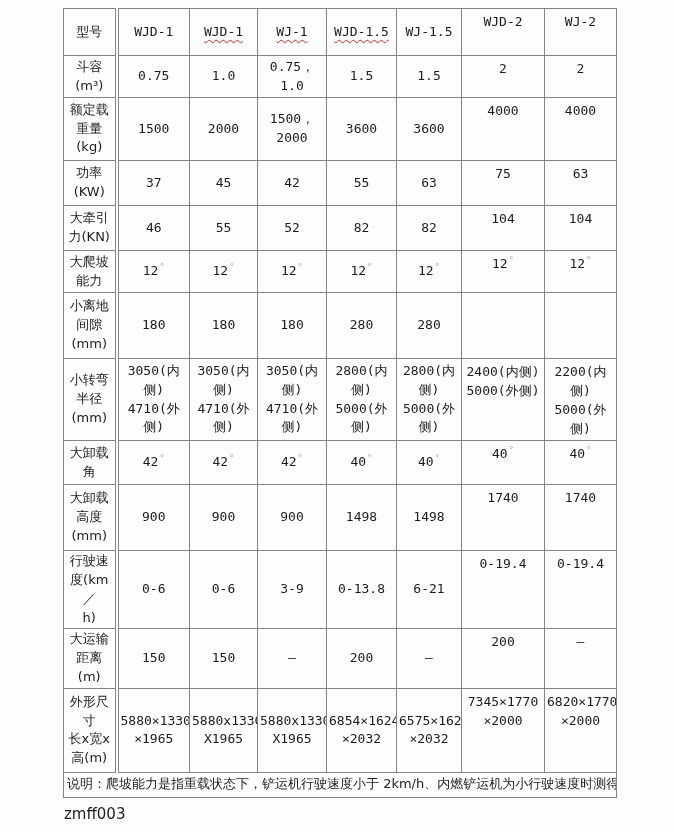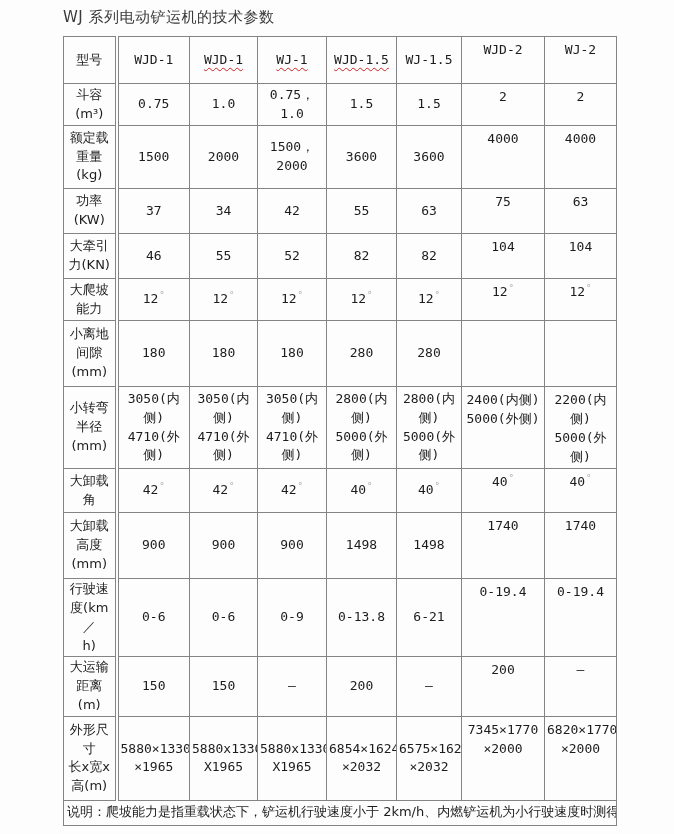--- a/index.html
+++ b/index.html
@@ -97,21 +97,20 @@
     margin:7px 0 0 1px;
     font-size:15px;
     color:#222;
     font-family:"DejaVu Sans", sans-serif;
   }
 </style>
 </head>
 <body>
 
 <div class="page">
-  <h1 class="doc-title">WJ 系列电动铲运机的技术参数</h1>
 
   <table class="spec">
     <colgroup>
       <col style="width:53px">
         <col style="width:73px">
         <col style="width:68px">
       <col style="width:69px">
         <col style="width:70px">
         <col style="width:65px">
       <col style="width:83px">
@@ -150,21 +149,21 @@
           <td class="value-cell"><span class="cv">1500，2000</span></td>
           <td class="value-cell"><span class="cv">3600</span></td>
           <td class="value-cell"><span class="cv">3600</span></td>
           <td class="value-cell"><span class="cv">4000</span></td>
           <td class="value-cell"><span class="cv">4000</span></td>
         </tr>
         <tr>
           <th class="row-label"><span class="cv">功率
 (KW)</span></th>
           <td class="value-cell"><span class="cv">37</span></td>
-          <td class="value-cell"><span class="cv">34</span></td>
+          <td class="value-cell"><span class="cv">45</span></td>
           <td class="value-cell"><span class="cv">42</span></td>
           <td class="value-cell"><span class="cv">55</span></td>
           <td class="value-cell"><span class="cv">63</span></td>
           <td class="value-cell"><span class="cv">75</span></td>
           <td class="value-cell"><span class="cv">63</span></td>
         </tr>
         <tr>
           <th class="row-label"><span class="cv">大牵引
 力(KN)</span></th>
           <td class="value-cell"><span class="cv">46</span></td>
@@ -239,21 +238,21 @@
           <td class="value-cell"><span class="cv">1498</span></td>
           <td class="value-cell"><span class="cv">1740</span></td>
           <td class="value-cell"><span class="cv">1740</span></td>
         </tr>
         <tr>
           <th class="row-label"><span class="cv">行驶速
 度(km／
 h)</span></th>
           <td class="value-cell"><span class="cv">0-6</span></td>
           <td class="value-cell"><span class="cv">0-6</span></td>
-          <td class="value-cell"><span class="cv">0-9</span></td>
+          <td class="value-cell"><span class="cv">3-9</span></td>
           <td class="value-cell"><span class="cv">0-13.8</span></td>
           <td class="value-cell"><span class="cv">6-21</span></td>
           <td class="value-cell"><span class="cv">0-19.4</span></td>
           <td class="value-cell"><span class="cv">0-19.4</span></td>
         </tr>
         <tr>
           <th class="row-label"><span class="cv">大运输
 距离(m)</span></th>
           <td class="value-cell"><span class="cv">150</span></td>
           <td class="value-cell"><span class="cv">150</span></td>

